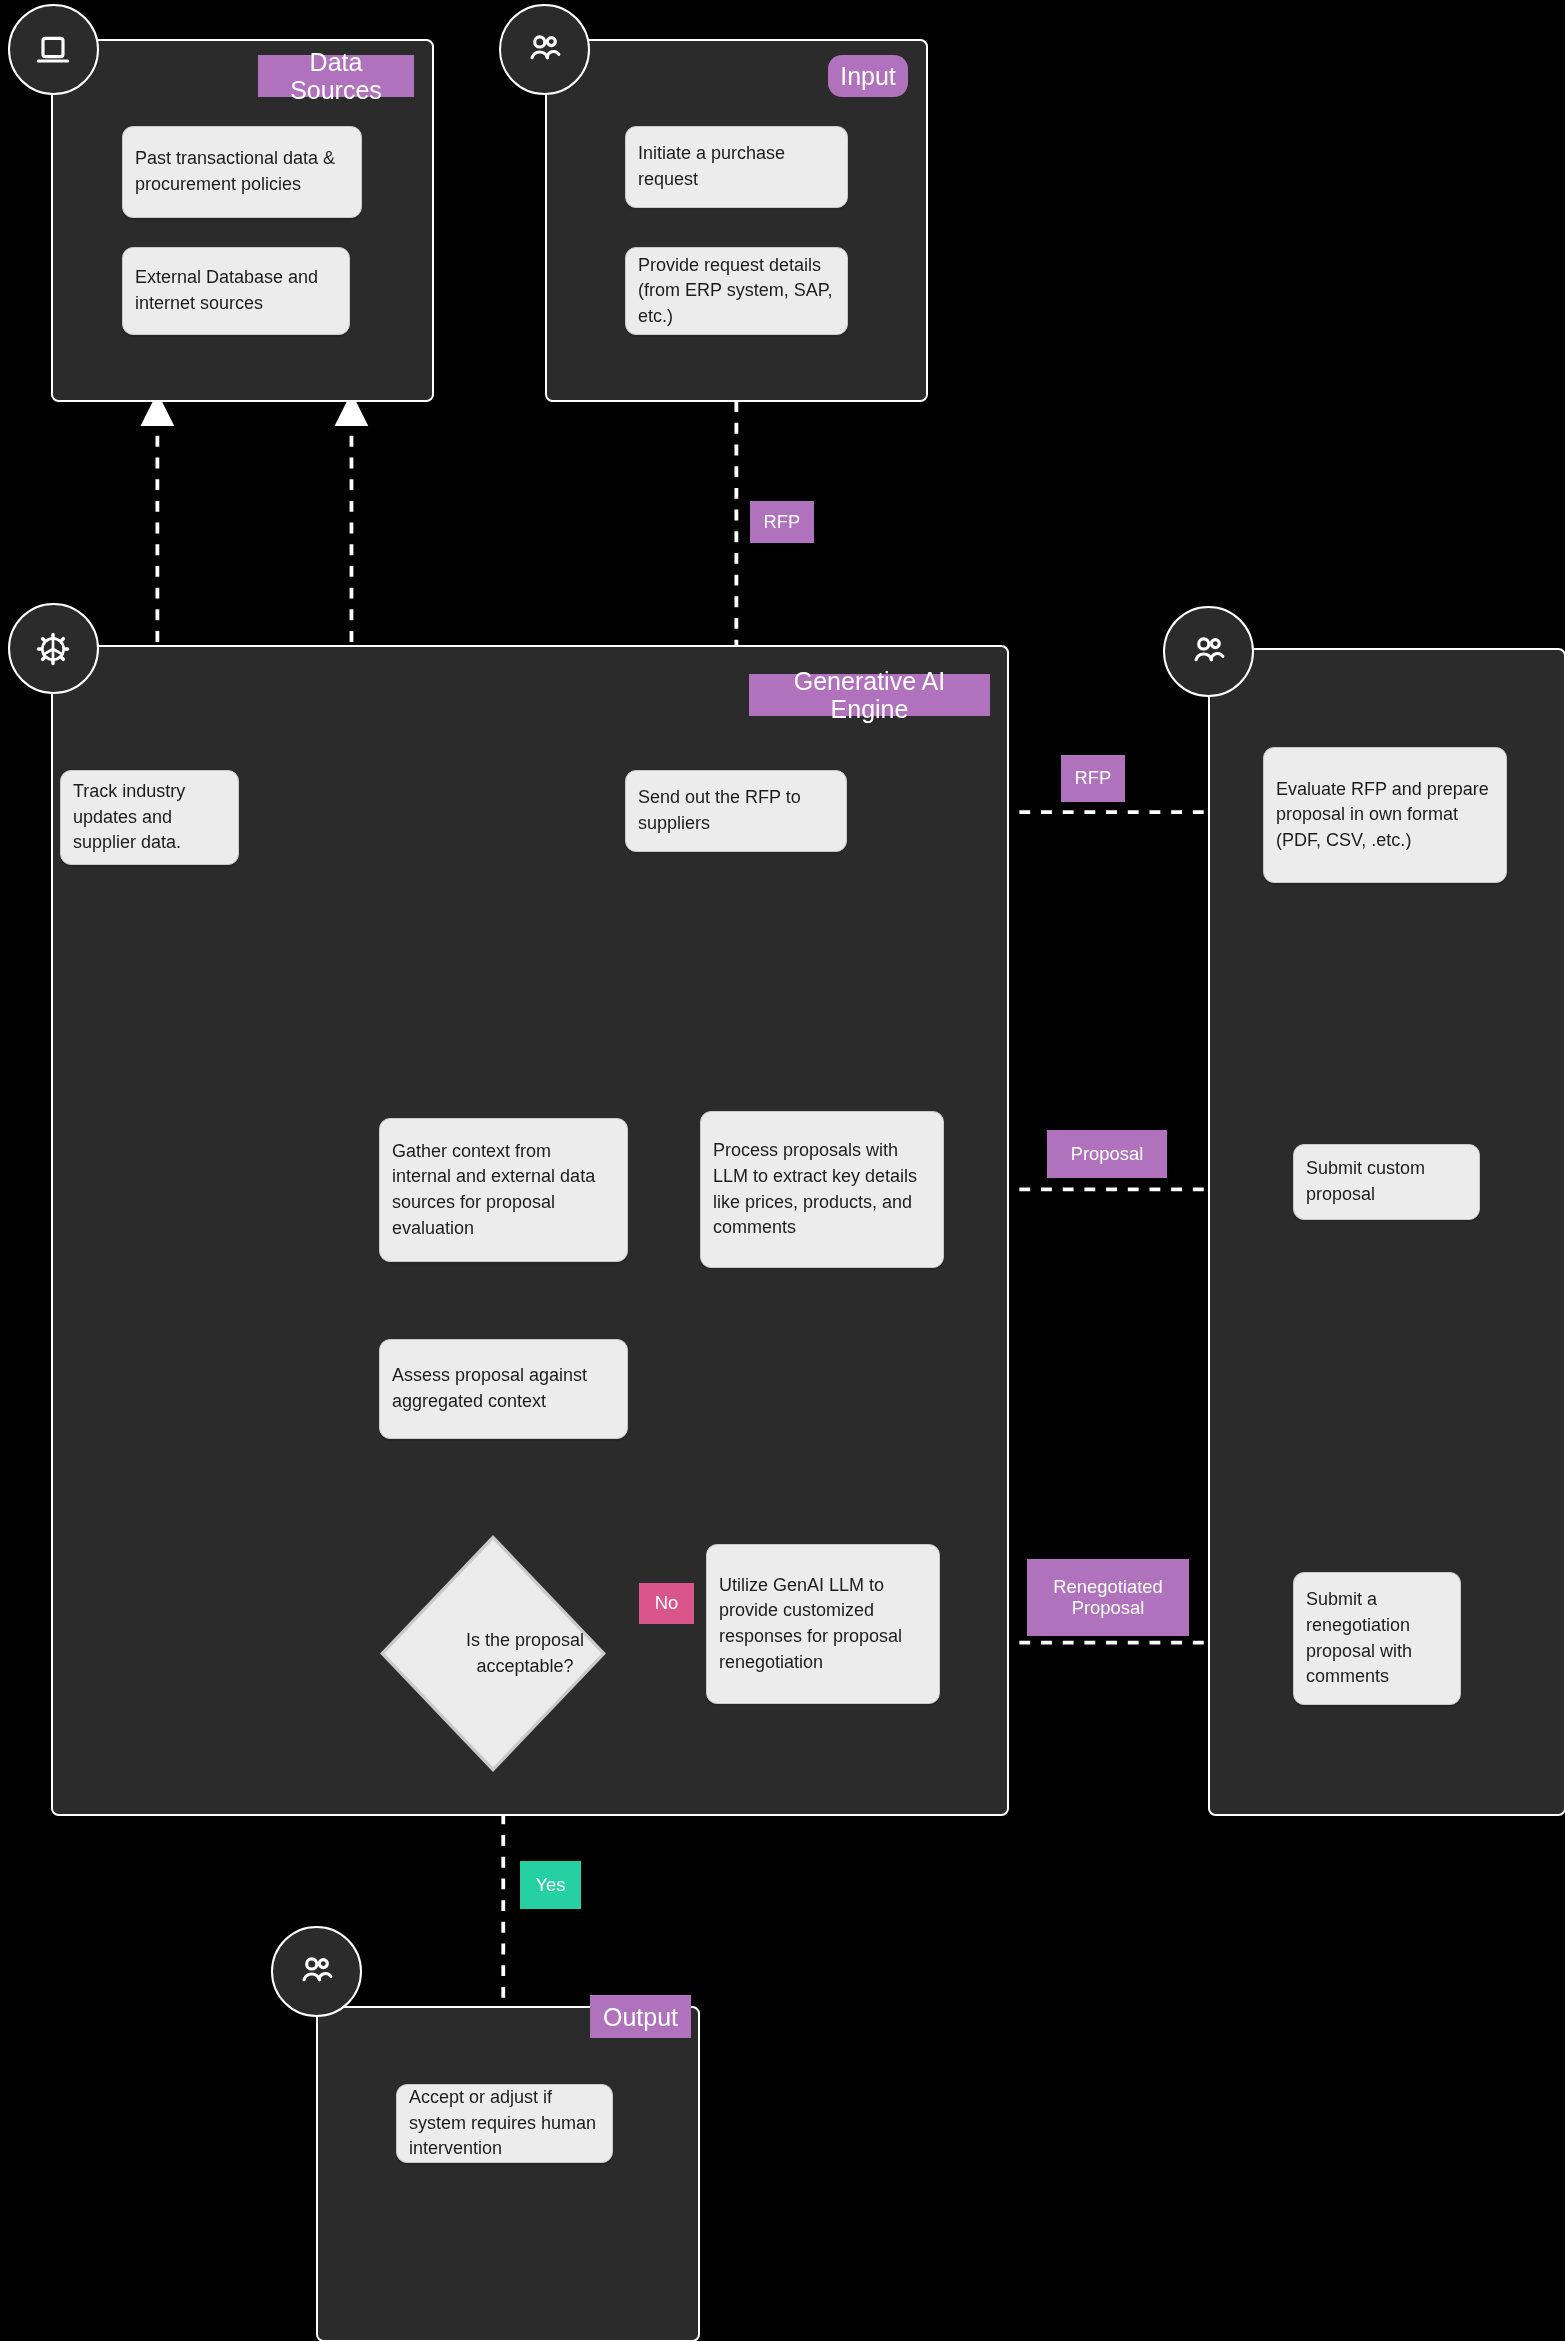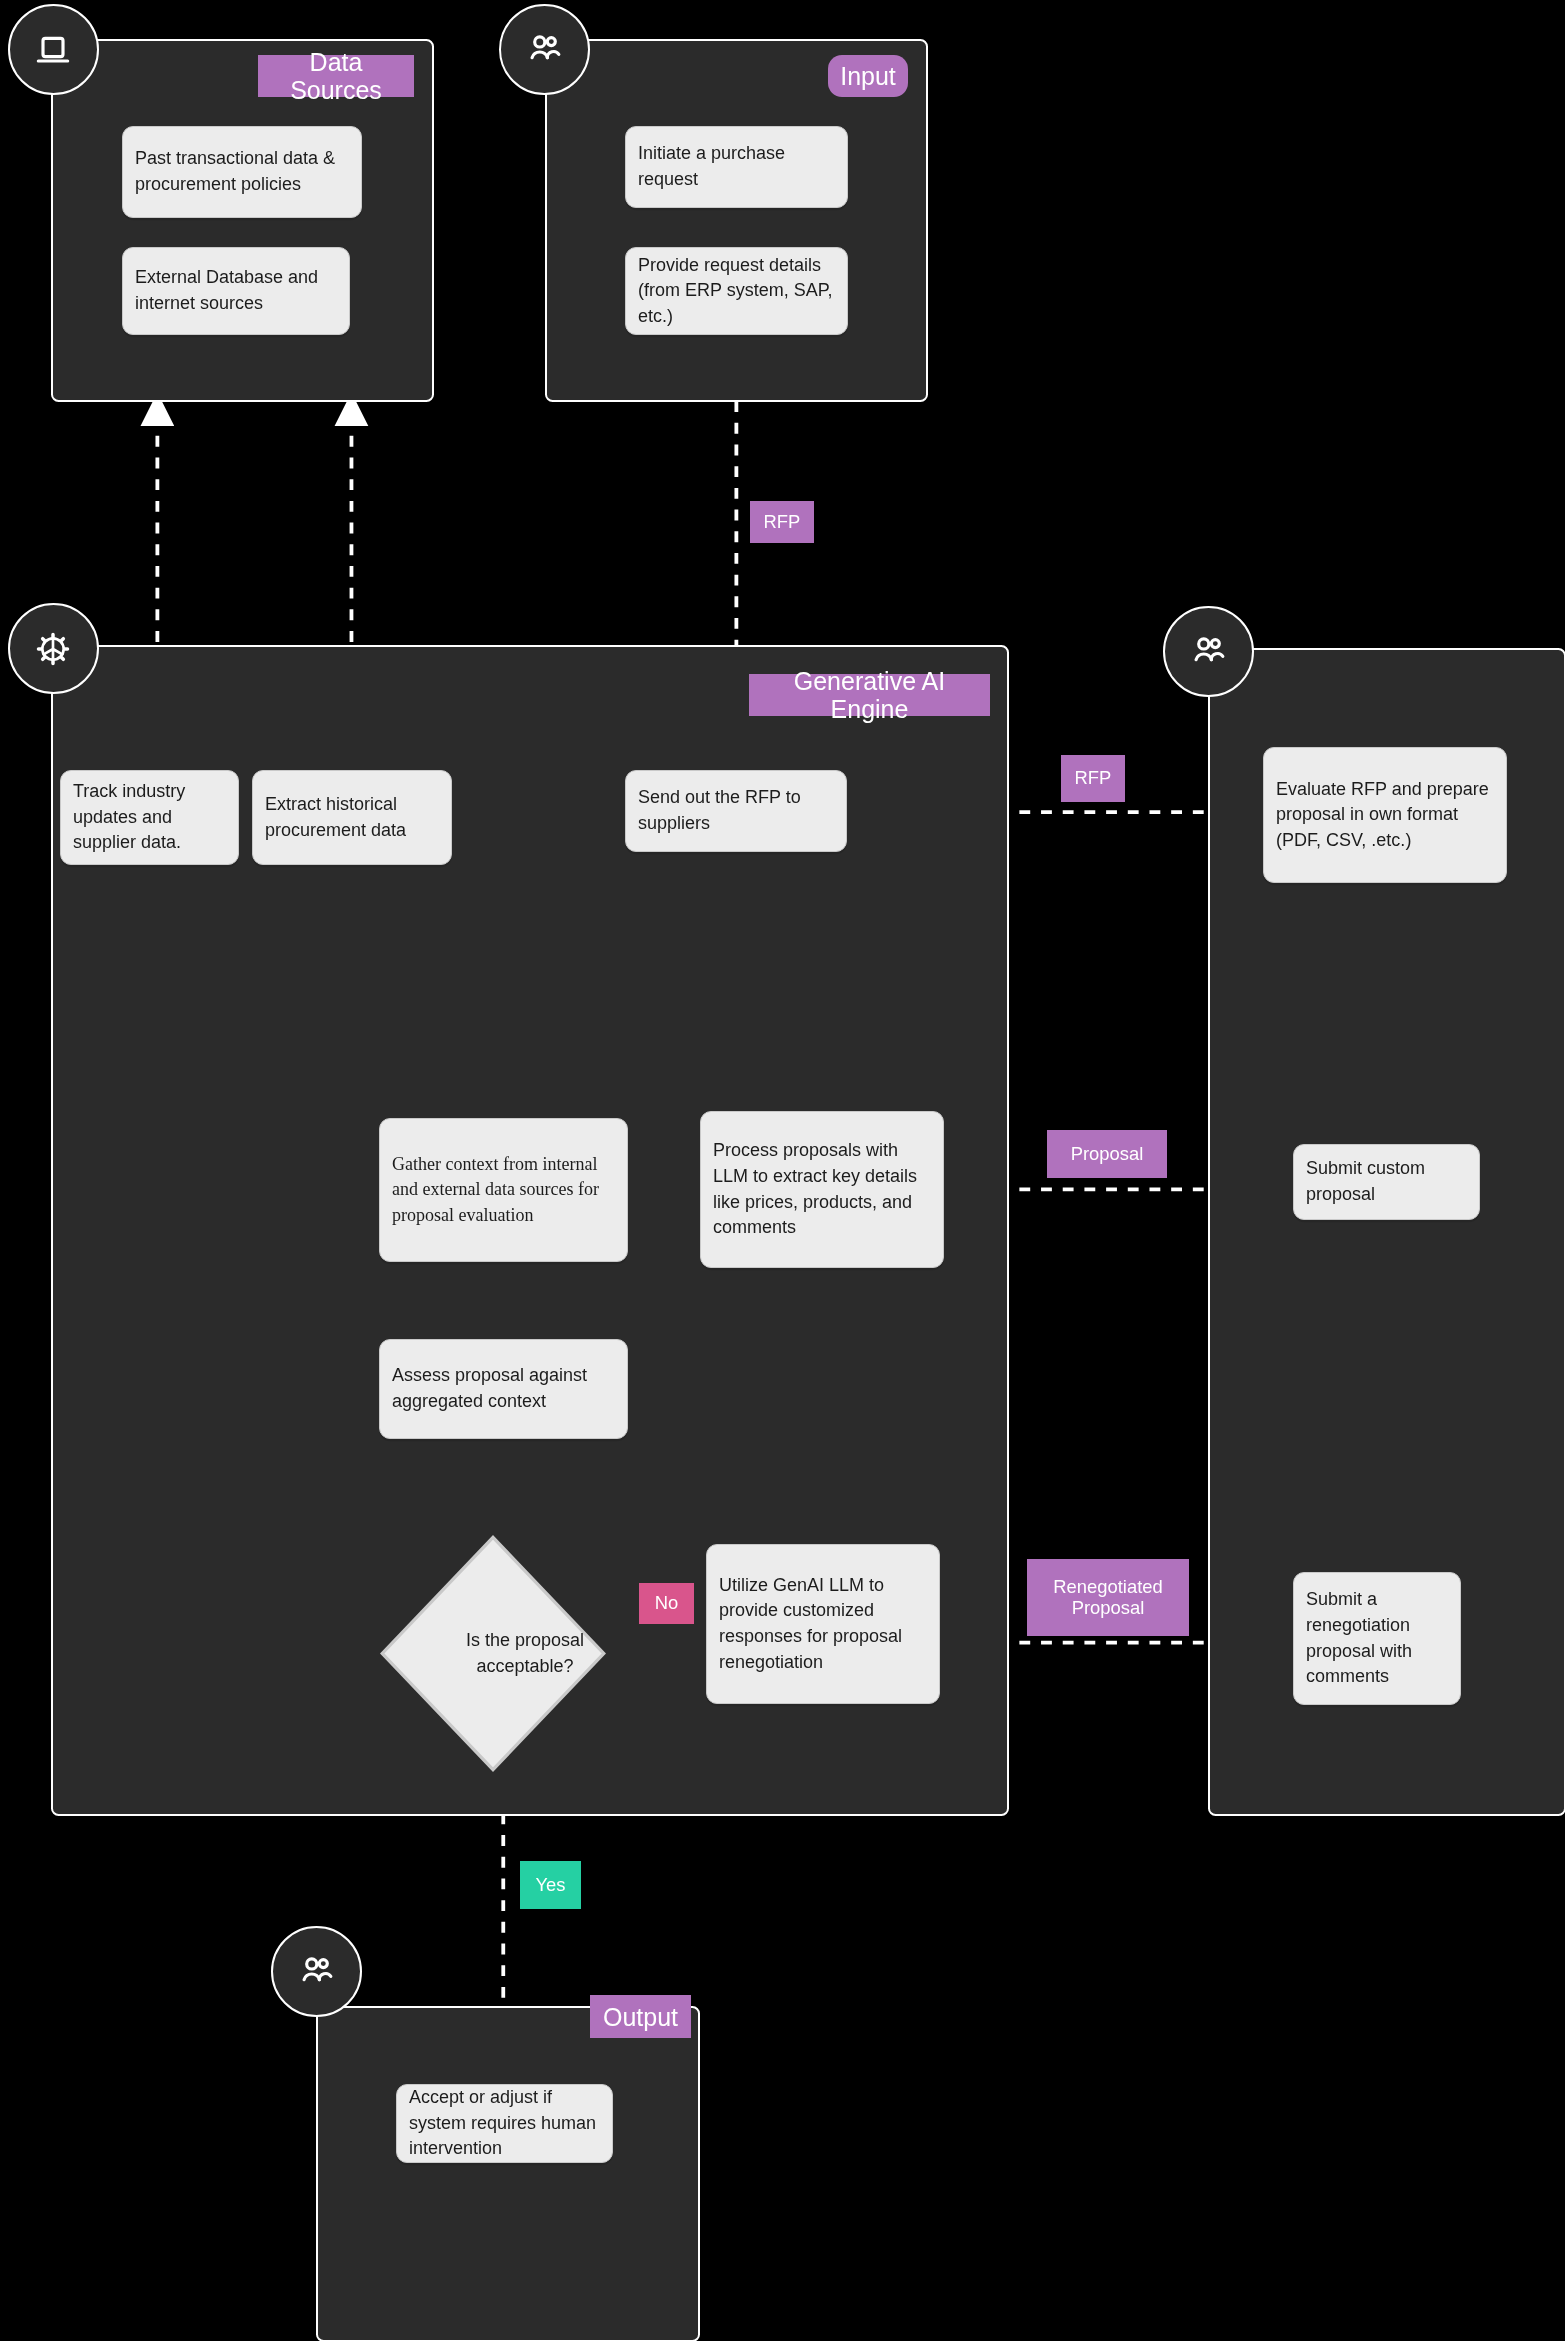--- a/index.html
+++ b/index.html
@@ -116,23 +116,22 @@
         <g stroke-width="2.1">
           <path d="M12 3.3v1.6M12 19.1v1.6M20.7 12h-1.6M4.9 12H3.3"></path>
           <path d="M18.2 5.8l-1.1 1.1M6.9 17.1l-1.1 1.1M18.2 18.2l-1.1-1.1M6.9 6.9L5.8 5.8"></path>
         </g>
       </svg>
     </span>
   </div>
   <div class="badge" style="left:749px;top:674px;width:241px;height:42px;">Generative AI Engine</div>
 
   <div class="node" style="left:60px;top:770px;width:179px;height:95px;">Track industry updates and supplier data.</div>
-  <div class="node" style="left:252px;top:770px;width:200px;height:95px;">Extract historical procurement data</div>
   <div class="node" style="left:625px;top:770px;width:222px;height:82px;">Send out the RFP to suppliers</div>
-  <div class="node" style="left:379px;top:1118px;width:249px;height:144px;font-family:Liberation Serif, serif;">Gather context from internal and external data sources for proposal evaluation</div>
+  <div class="node" style="left:379px;top:1118px;width:249px;height:144px;">Gather context from internal and external data sources for proposal evaluation</div>
   <div class="node" style="left:700px;top:1111px;width:244px;height:157px;">Process proposals with LLM to extract key details like prices, products, and comments</div>
   <div class="node" style="left:379px;top:1339px;width:249px;height:100px;">Assess proposal against aggregated context</div>
 
   <div class="diamond" style="left:379px;top:1534px;width:228px;height:239px;">
     <svg width="228" height="239" viewBox="0 0 420 440" style="position:absolute;left:0;top:0;">
       <polygon points="210,6 414,220 210,434 6,220" fill="#ececec" stroke="#c9c9c9" stroke-width="6"></polygon>
     </svg>
     <span class="dtext">Is the proposal acceptable?</span>
   </div>
 

